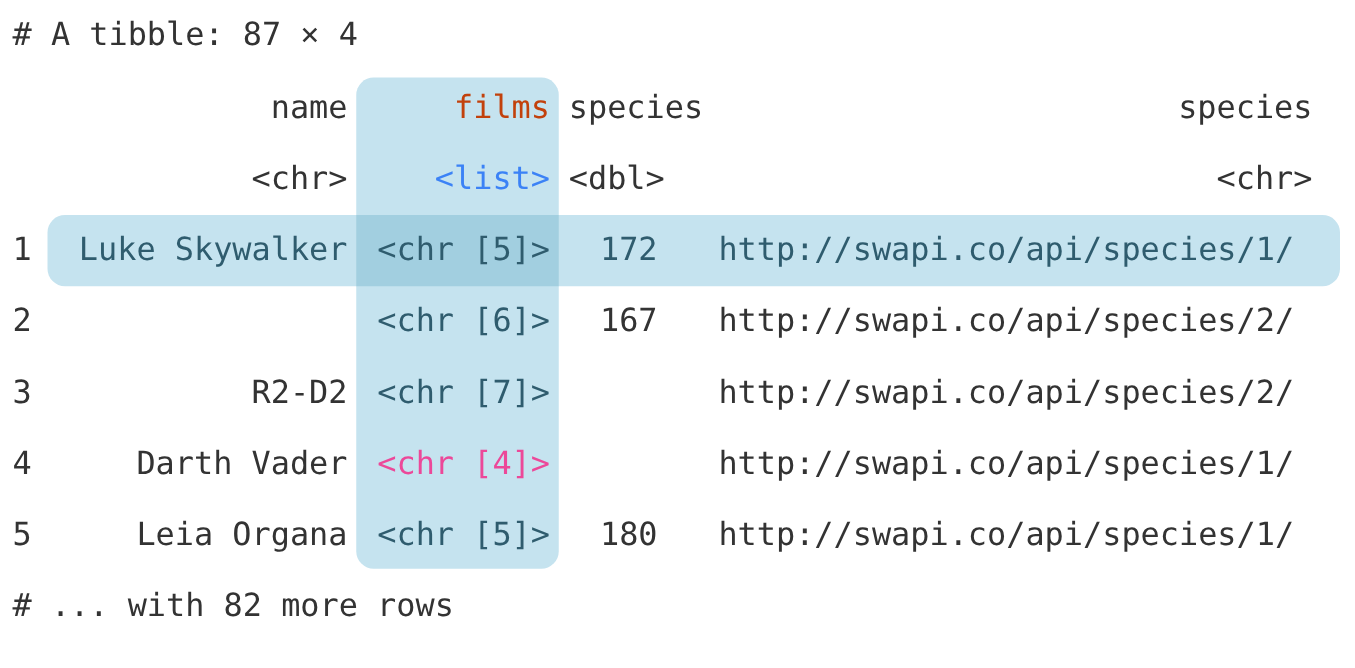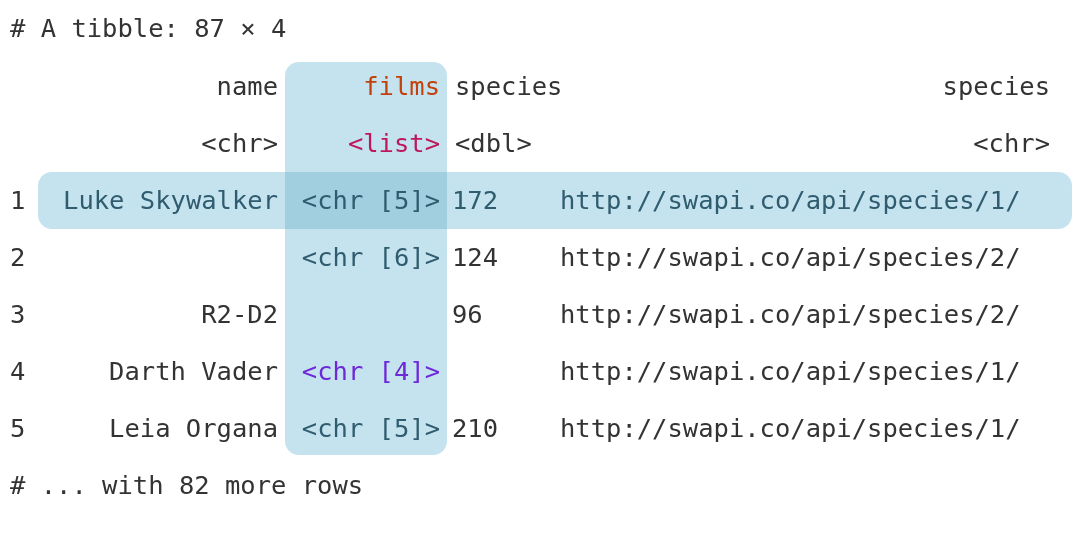--- a/index.html
+++ b/index.html
@@ -39,25 +39,25 @@
     letter-spacing:0px;
     white-space:pre;
     color:#333333;
   }
   .cell{position:absolute;top:0;height:57px;line-height:57px;white-space:pre;}
 
   
   .c-idx    {left:10px;  width:44px;  text-align:left;}
   .c-name   {left:48px;  width:230px; text-align:right;}
   .c-films  {left:288px; width:152px; text-align:right;}
-  .c-height {left:452px; width:102px; text-align:left;}
+  .c-height {left:452px; width:102px; text-align:center;}
   .c-species{left:560px; width:490px; text-align:right;}
 
   
-  .c-species-val{left:560px;width:490px;text-align:left;}
+  .c-species-val{left:560px;width:490px;text-align:center;}
 
   .blue{color:#2f5c6e;}
   .dark{color:#333333;}
 
   .meta{
     position:absolute;left:10px;width:900px;
     height:57px;line-height:57px;
     font-size:25.5px;white-space:pre;color:#333333;text-align:left;
   }
 </style>
@@ -76,58 +76,58 @@
 
     <div class="line" style="top:58px;">
       <span class="cell c-name dark">name</span>
       <span class="cell c-films blue" style="color: #c2410c;">films</span>
       <span class="cell c-height dark" style="text-align:left;left:455px;">species</span>
       <span class="cell c-species dark">species</span>
     </div>
 
     <div class="line" style="top:115px;">
       <span class="cell c-name dark">&lt;chr&gt;</span>
-      <span class="cell c-films blue" style="color: #be185d;">&lt;list&gt;</span>
+      <span class="cell c-films blue" style="color: #3b82f6;">&lt;list&gt;</span>
       <span class="cell c-height dark" style="text-align:left;left:455px;">&lt;dbl&gt;</span>
       <span class="cell c-species dark">&lt;chr&gt;</span>
     </div>
 
     <div class="line" style="top:172px;">
       <span class="cell c-idx dark">1</span>
       <span class="cell c-name blue" style="color: rgb(47, 92, 110);">Luke Skywalker</span>
       <span class="cell c-films blue" style="color: rgb(47, 92, 110);">&lt;chr [5]&gt;</span>
       <span class="cell c-height blue" style="color: rgb(47, 92, 110);">172</span>
       <span class="cell c-species-val blue" style="color: rgb(47, 92, 110);">http://swapi.co/api/species/1/</span>
     </div>
 
     <div class="line" style="top:229px;">
       <span class="cell c-idx dark">2</span>
       <span class="cell c-films blue" style="color: rgb(47, 92, 110);">&lt;chr [6]&gt;</span>
-      <span class="cell c-height dark">124</span>
+      <span class="cell c-height dark">167</span>
       <span class="cell c-species-val dark">http://swapi.co/api/species/2/</span>
     </div>
 
     <div class="line" style="top:286px;">
       <span class="cell c-idx dark">3</span>
       <span class="cell c-name dark">R2-D2</span>
-      <span class="cell c-height dark">96</span>
+      <span class="cell c-films blue" style="color: rgb(47, 92, 110);">&lt;chr [7]&gt;</span>
       <span class="cell c-species-val dark">http://swapi.co/api/species/2/</span>
     </div>
 
     <div class="line" style="top:343px;">
       <span class="cell c-idx dark">4</span>
       <span class="cell c-name dark">Darth Vader</span>
-      <span class="cell c-films blue" style="color: #6d28d9;">&lt;chr [4]&gt;</span>
+      <span class="cell c-films blue" style="color: #ec4899;">&lt;chr [4]&gt;</span>
       <span class="cell c-species-val dark">http://swapi.co/api/species/1/</span>
     </div>
 
     <div class="line" style="top:400px;">
       <span class="cell c-idx dark">5</span>
       <span class="cell c-name dark">Leia Organa</span>
       <span class="cell c-films blue" style="color: rgb(47, 92, 110);">&lt;chr [5]&gt;</span>
-      <span class="cell c-height dark">210</span>
+      <span class="cell c-height dark">180</span>
       <span class="cell c-species-val dark">http://swapi.co/api/species/1/</span>
     </div>
 
     <div class="meta" style="top:457px;"># ... with 82 more rows</div>
 
   </div>
 </div>
 
 </body></html>

